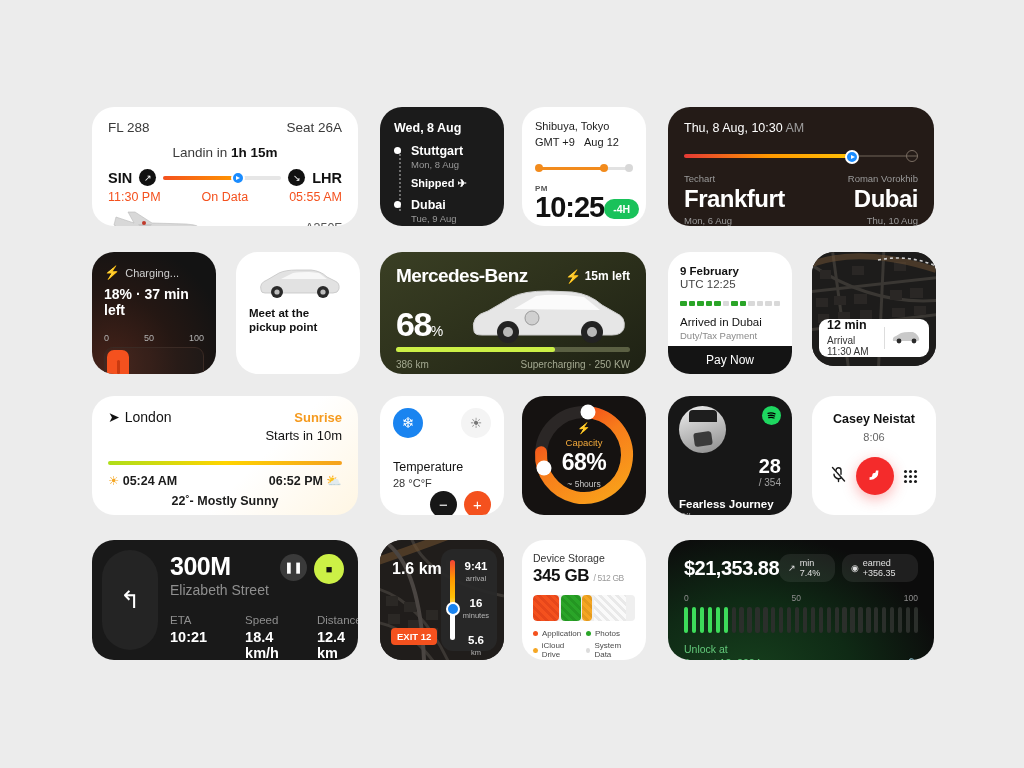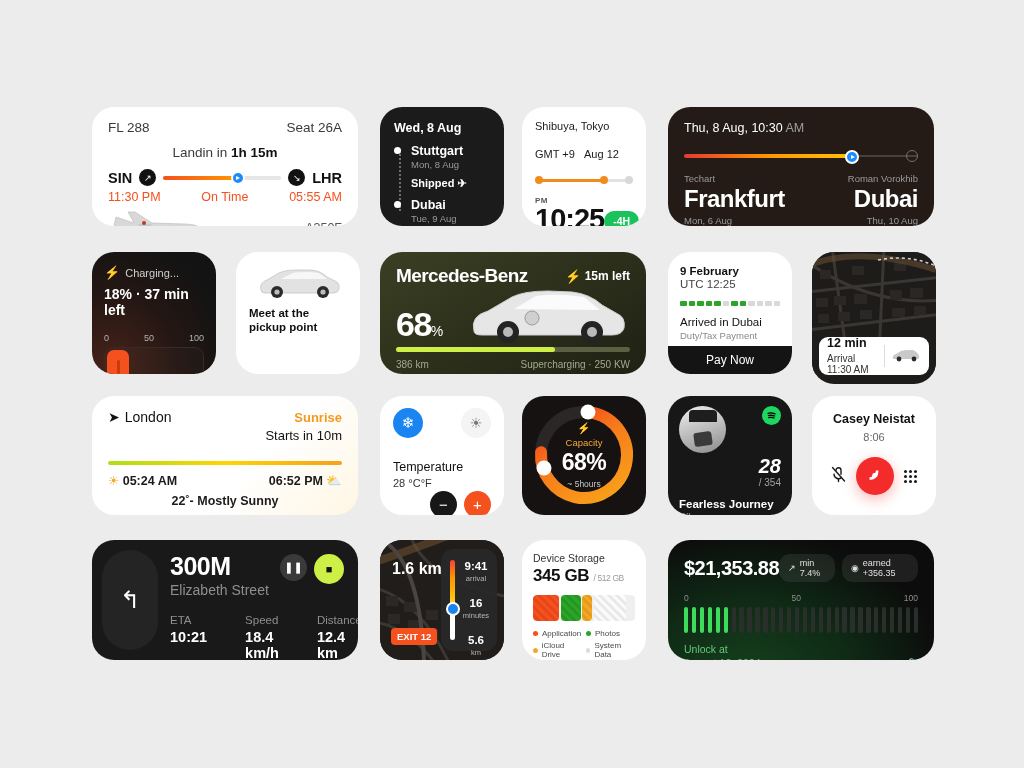--- a/index.html
+++ b/index.html
@@ -40,21 +40,21 @@
   .ship .steps { margin-top:9px; position:relative; padding-left:17px; }
   .ship .vline { position:absolute; left:4.5px; top:7px; bottom:13px; border-left:2px dotted #6e6e6e; }
   .ship .step { position:relative; margin-bottom:7px; }
   .ship .bullet { position:absolute; left:-17px; top:3px; width:7px;height:7px;border-radius:50%;background:#fff; }
   .ship .t1 { font-size:12.5px; font-weight:bold; }
   .ship .t2 { font-size:9.5px; color:#9a9a9a; margin-top:1px; }
   .ship .mid2 { font-size:11px; font-weight:bold; margin-bottom:8px; }
 
   .tokyo { left:522px; top:107px; background:#fff; padding:13px 13px 0 13px; }
   .tokyo .l1 { font-size:11px; color:#1b1b1b; }
-  .tokyo .l2 { font-size:11px; color:#1b1b1b; margin-top:16px; }
+  .tokyo .l2 { font-size:11px; color:#1b1b1b; margin-top:4px; }
   .tokyo .bar { position:relative; height:8px; margin-top:16px; }
   .tokyo .bg { position:absolute; left:2px; right:2px; top:3px; height:3px; background:#e2e2e2; border-radius:2px; }
   .tokyo .fl { position:absolute; left:2px; width:68%; top:3px; height:3px; background:#f28b1c; border-radius:2px; }
   .tokyo .d { position:absolute; top:0; width:8px;height:8px;border-radius:50%; }
   .tokyo .bottom { display:flex; align-items:flex-end; justify-content:space-between; margin-top:12px; }
   .tokyo .pm { font-size:8px; color:#555; font-weight:bold; letter-spacing:.3px; }
   .tokyo .time { font-size:29px; font-weight:bold; color:#111; line-height:1; letter-spacing:-1px; }
   .pill { background:#19c25a; color:#fff; font-size:10.5px; font-weight:bold; border-radius:11px; padding:4px 9px; margin-bottom:3px;}
 
   .trip { left:668px; top:107px; background:#241b17; color:#fff; padding:14px 16px 4px; }
@@ -148,21 +148,21 @@
   .cap .pc { font-size:23px; font-weight:bold; margin-top:1px; letter-spacing:-.5px; }
   .cap .sb { font-size:8.5px; color:#c8c8c8; margin-top:3px; }
 
   .spot { left:668px; top:396px; background:#171717; width:124px; height:119px; padding:10px 11px 0; color:#fff; }
   .spot .r1 { display:flex; justify-content:space-between; align-items:flex-start; }
   .spot .art { width:47px;height:47px;border-radius:50%;background:linear-gradient(160deg,#f0f0f0,#8a8a8a);position:relative;overflow:hidden; }
   .spot .art:before{content:"";position:absolute;left:10px;top:4px;width:28px;height:12px;background:#1e1e1e;border-radius:4px 4px 0 0;}
   .spot .art:after{content:"";position:absolute;left:15px;top:26px;width:18px;height:14px;background:#3a3a3a;border-radius:3px;transform:rotate(-8deg);}
   .spot .sp { width:19px;height:19px;border-radius:50%;background:#1ed760;display:flex;align-items:center;justify-content:center; }
   .spot .nums { text-align:right; margin-top:3px; }
-  .spot .n { font-size:20px; font-weight:bold; line-height:1;font-style:italic; }
+  .spot .n { font-size:20px; font-weight:bold; line-height:1; }
   .spot .d { font-size:10px; color:#a0a0a0; margin-top:1px; }
   .spot .tt { font-size:11.5px; font-weight:bold; margin-top:10px; }
   .spot .ar { font-size:10px; color:#9a9a9a; margin-top:2px; }
 
   .call { left:812px; top:396px; background:#fff; width:124px; height:119px; padding:16px 10px 0; text-align:center; }
   .call .nm { font-size:12.5px; font-weight:bold; color:#111; }
   .call .tm { font-size:11px; color:#666; margin-top:5px; }
   .call .btns { display:flex; align-items:center; justify-content:center; gap:10px; margin-top:14px; }
   .call .end { width:38px;height:38px;border-radius:50%;background:#f42b2b;display:flex;align-items:center;justify-content:center;color:#fff;font-size:17px;box-shadow:0 4px 14px rgba(244,43,43,.35); }
   .call .ico { color:#1b1b1b; font-size:13px; }
@@ -236,21 +236,21 @@
       <span class="trackwrap">
         <span class="track"></span>
         <span class="trackfill" style="width:63%"></span>
         <span class="knob" style="left:calc(63% - 7px)"></span>
       </span>
       <span class="dotico">↘</span>
       <span class="code">LHR</span>
     </div>
     <div class="times">
       <span>11:30 PM</span>
-      <span class="ontime">On Time</span>
+      <span class="ontime">On Data</span>
       <span>05:55 AM</span>
     </div>
     <div class="bot">
       <svg class="plane" viewBox="0 0 96 26">
         <path d="M8 8 L26 14 L20 3 L27 3 L44 14 L78 15 Q90 16 90 18 Q90 20 78 20 L18 20 Q10 20 6 16 Z" fill="#d8d8d8" stroke="#bbb" stroke-width=".6"></path>
         <path d="M30 15 L44 15 L40 21 L34 21 Z" fill="#c9c9c9"></path>
         <circle cx="36" cy="14" r="2" fill="#c0392b"></circle>
       </svg>
       <span class="model">A350F</span>
     </div>
@@ -392,21 +392,21 @@
           <i class="seg"></i>
           <i class="seg"></i>
           <i class="seg"></i>
       </div>
       <div class="l3">Arrived in Dubai</div>
       <div class="l4">Duty/Tax Payment</div>
     </div>
     <div class="btn">Pay Now</div>
   </div>
 
-  <div class="card w1 mapeta" style="height:132px">
+  <div class="card w1 mapeta" style="height:114px">
     <svg width="124" height="122" viewBox="0 0 124 122" style="position:absolute;inset:0">
       <rect width="124" height="122" fill="#1d1c1b"></rect>
       <g stroke="#3a3733" stroke-width="3" fill="none">
         <path d="M-5 40 L130 25"></path>
           <path d="M-5 78 L130 62"></path>
           <path d="M20 -5 L38 127"></path>
           <path d="M72 -5 L66 127"></path>
         <path d="M-5 10 Q60 55 130 48"></path>
       </g>
       <g fill="#2a2725">

